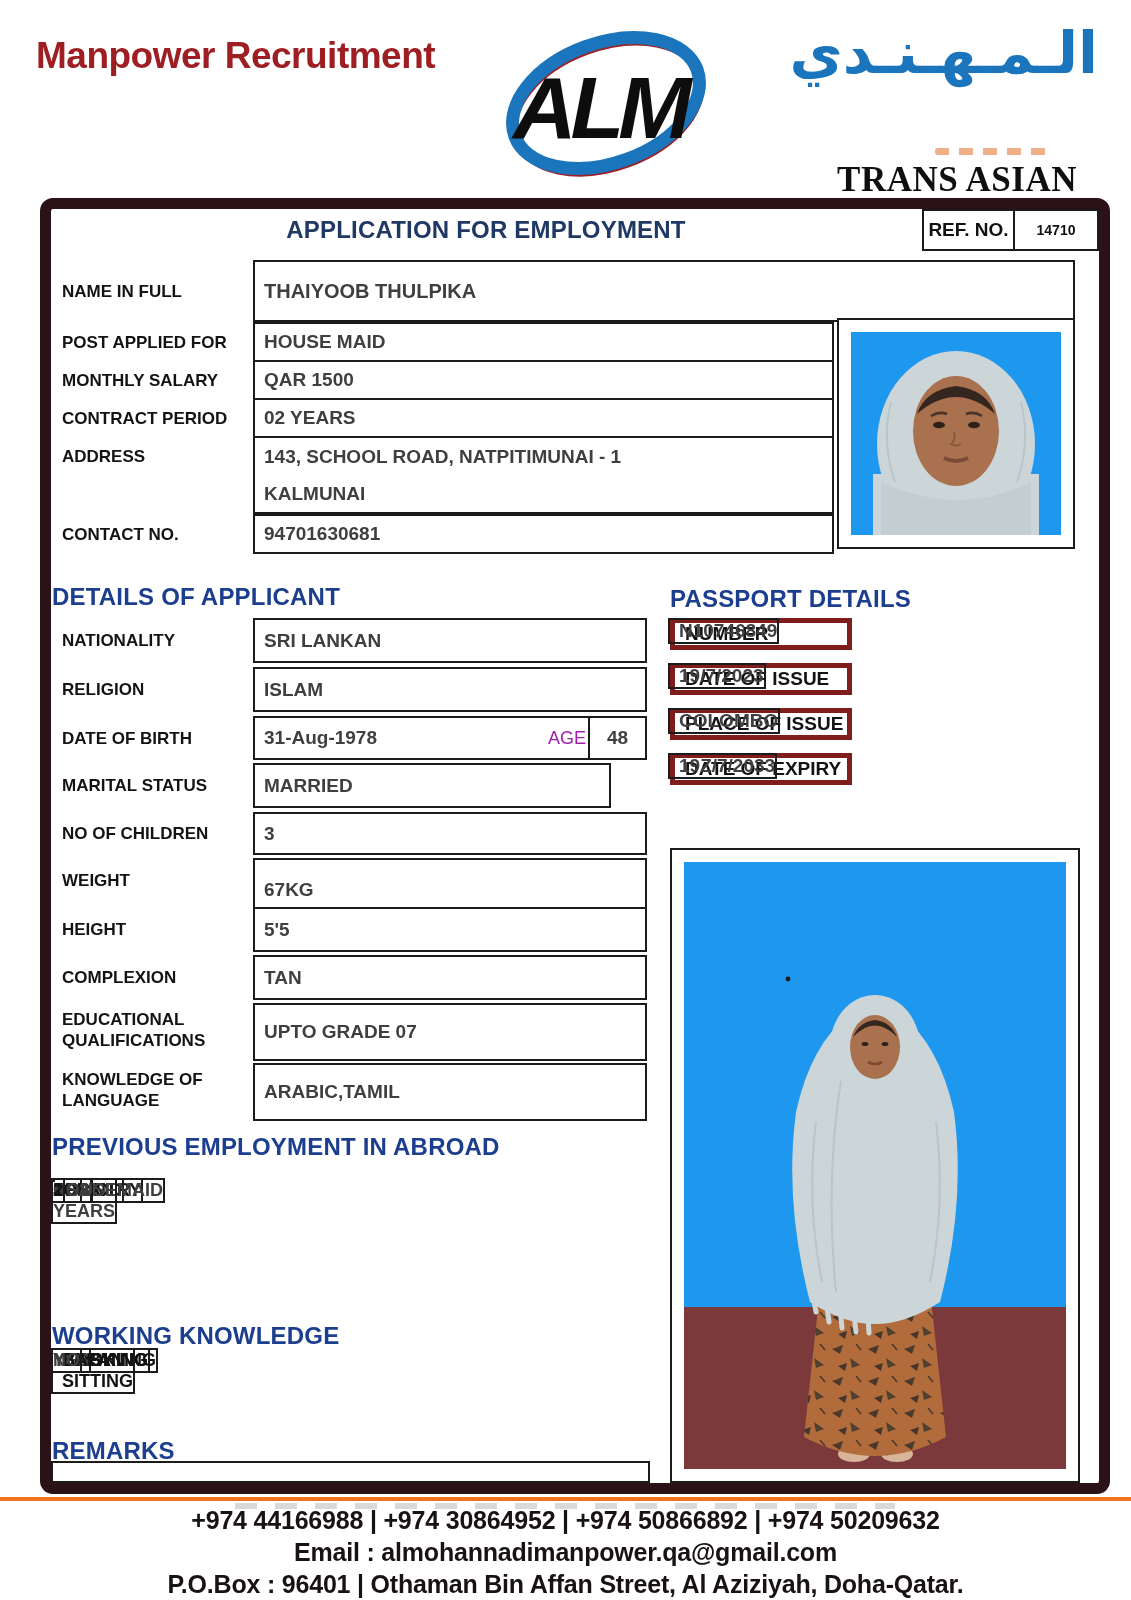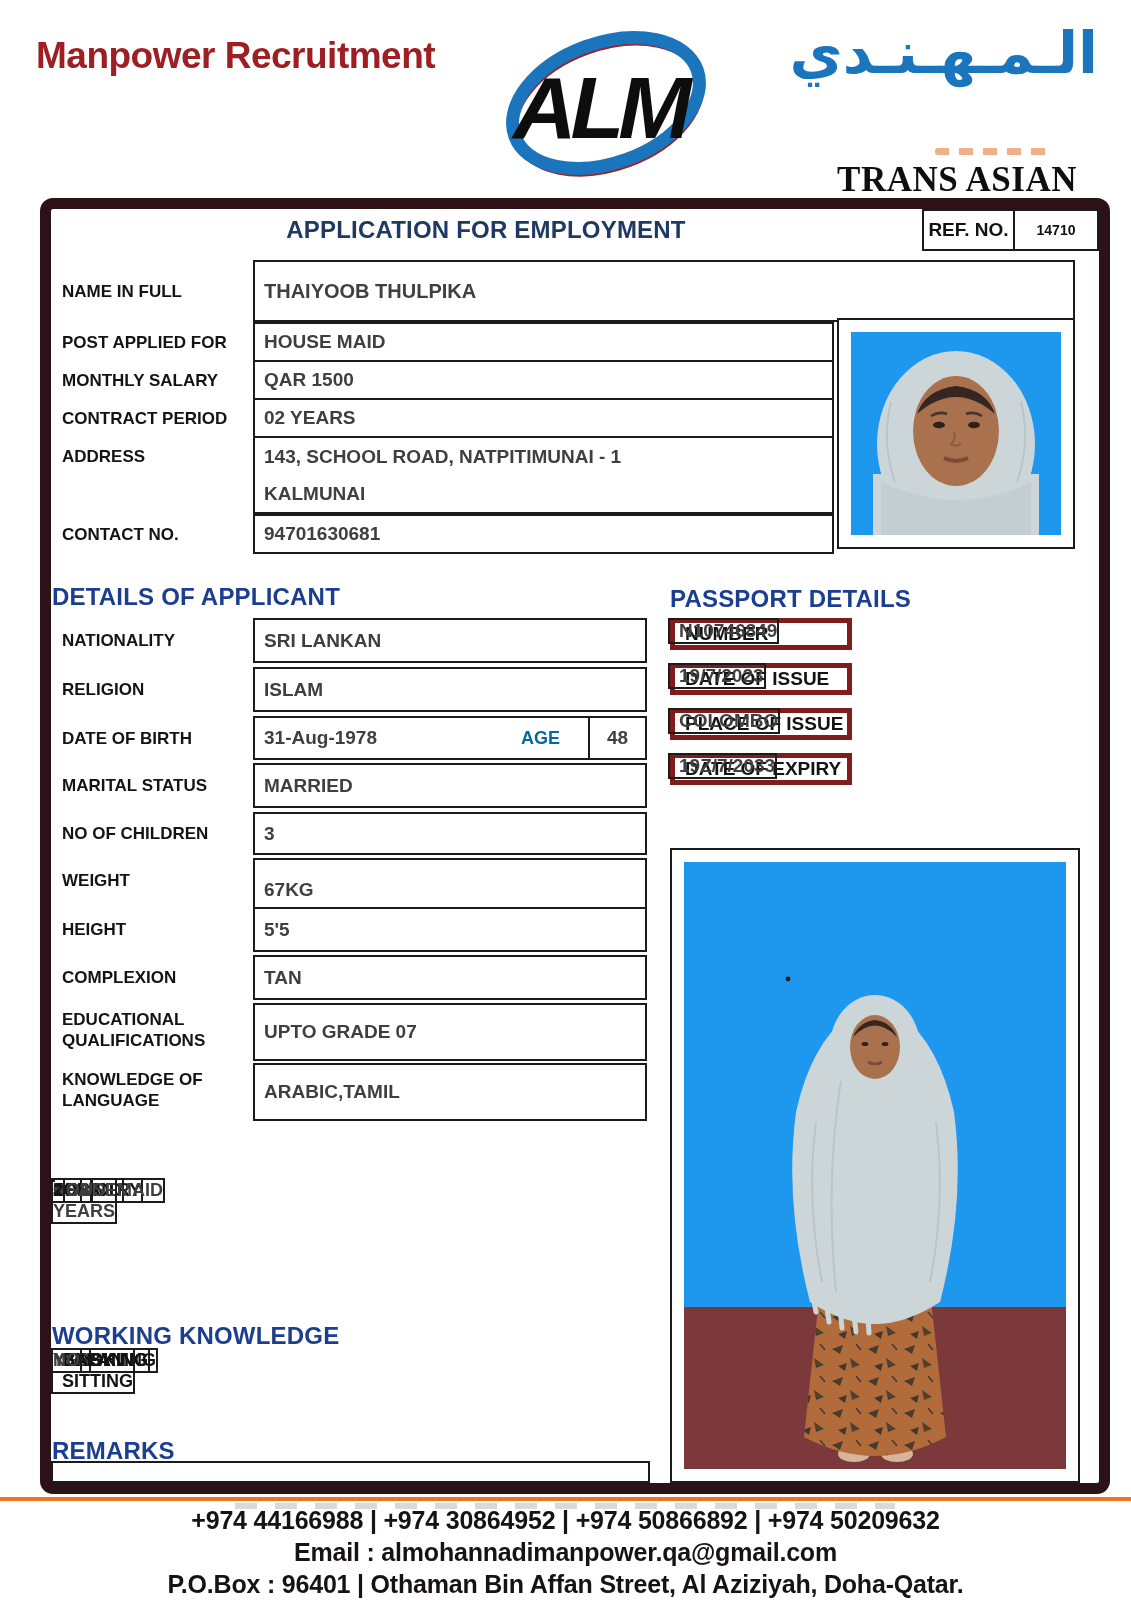--- a/index.html
+++ b/index.html
@@ -70,21 +70,21 @@
   .ptable .pl {
     width:182px; border:5px solid #7f1d1d; display:flex; align-items:center;
     padding-left:10px; font-size:19px; font-weight:800; color:#131313;
   }
   .ptable .pv {
     flex:1; border:2px solid #1b1b1b; margin-left:-2px; display:flex; align-items:center;
     padding-left:9px; font-size:19px; font-weight:700; color:#3f3f3f;
   }
   
   .dob-main { position:static; flex:1; display:flex; align-items:center; }
-  .dob-age-label { position:static; margin-left:auto; padding-right:28px; font-weight:700; color:#0369a1; font-size:18px; }
+  .dob-age-label { position:static; margin-left:auto; padding-right:2px; font-weight:400; color:#a21caf; font-size:18px; }
   .dob-age-cell {
     position:static; width:57px; align-self:stretch; border-left:2px solid #1b1b1b;
     display:flex; align-items:center; justify-content:center; font-weight:700; color:#3f3f3f;
   }
   
   .photo-box { border:2px solid #1b1b1b; background:#fff; padding:12px; }
   .photo-box svg { position:static; display:block; }
   
   table { border-collapse:collapse; position:absolute; table-layout:fixed; }
   td, th { border:2px solid #1b1b1b; font-size:18px; font-weight:800; color:#131313; text-align:center; padding:0; }
@@ -198,21 +198,21 @@
     <div class="flabel" style="top:519px">DATE OF BIRTH</div>
     <div class="vbox" style="left:202px; top:507px; width:394px; height:44px; padding-left:0">
       <div class="dob-main">
         <span style="position:static; padding-left:9px">31-Aug-1978</span>
         <span class="dob-age-label">AGE</span>
       </div>
       <div class="dob-age-cell">48</div>
     </div>
 
     <div class="flabel" style="top:566px">MARITAL STATUS</div>
-    <div class="vbox" style="left:202px; top:554px; width:394px; height:45px">
+    <div class="vbox" style="left:202px; top:554px; width:358px; height:45px">
         <span>MARRIED</span>
       </div>
 
     <div class="flabel" style="top:614px">NO OF CHILDREN</div>
     <div class="vbox" style="left:202px; top:603px; width:394px; height:43px">
         <span>3</span>
       </div>
 
     <div class="flabel" style="top:661px">WEIGHT</div>
     <div class="vbox" style="left:202px; top:649px; width:394px; height:63px">
@@ -291,20 +291,21 @@
 
         <ellipse cx="191" cy="185" rx="45" ry="52" fill="#ccd6d9"></ellipse>
         <ellipse cx="191" cy="185" rx="25" ry="32" fill="#a9714e"></ellipse>
         <path d="M169,175 Q191,152 213,175 Q207,160 191,158 Q175,160 169,175 Z" fill="#35261f"></path>
         <ellipse cx="181" cy="182" rx="3.4" ry="2" fill="#2e211c"></ellipse>
         <ellipse cx="201" cy="182" rx="3.4" ry="2" fill="#2e211c"></ellipse>
         <path d="M184,200 q7,4 14,0" stroke="#7c4a35" stroke-width="2.6" fill="none"></path>
       </svg>
     </div>
 
+    <div class="sect-title" style="left:1px; top:924px">PREVIOUS EMPLOYMENT IN ABROAD</div>
 
     <table style="left:0; top:969px; width:599px">
       <colgroup>
           <col style="width:41px">
           <col style="width:160px">
           <col style="width:144px">
           <col style="width:254px">
         </colgroup>
       <tbody>
           <tr style="height:34px">

